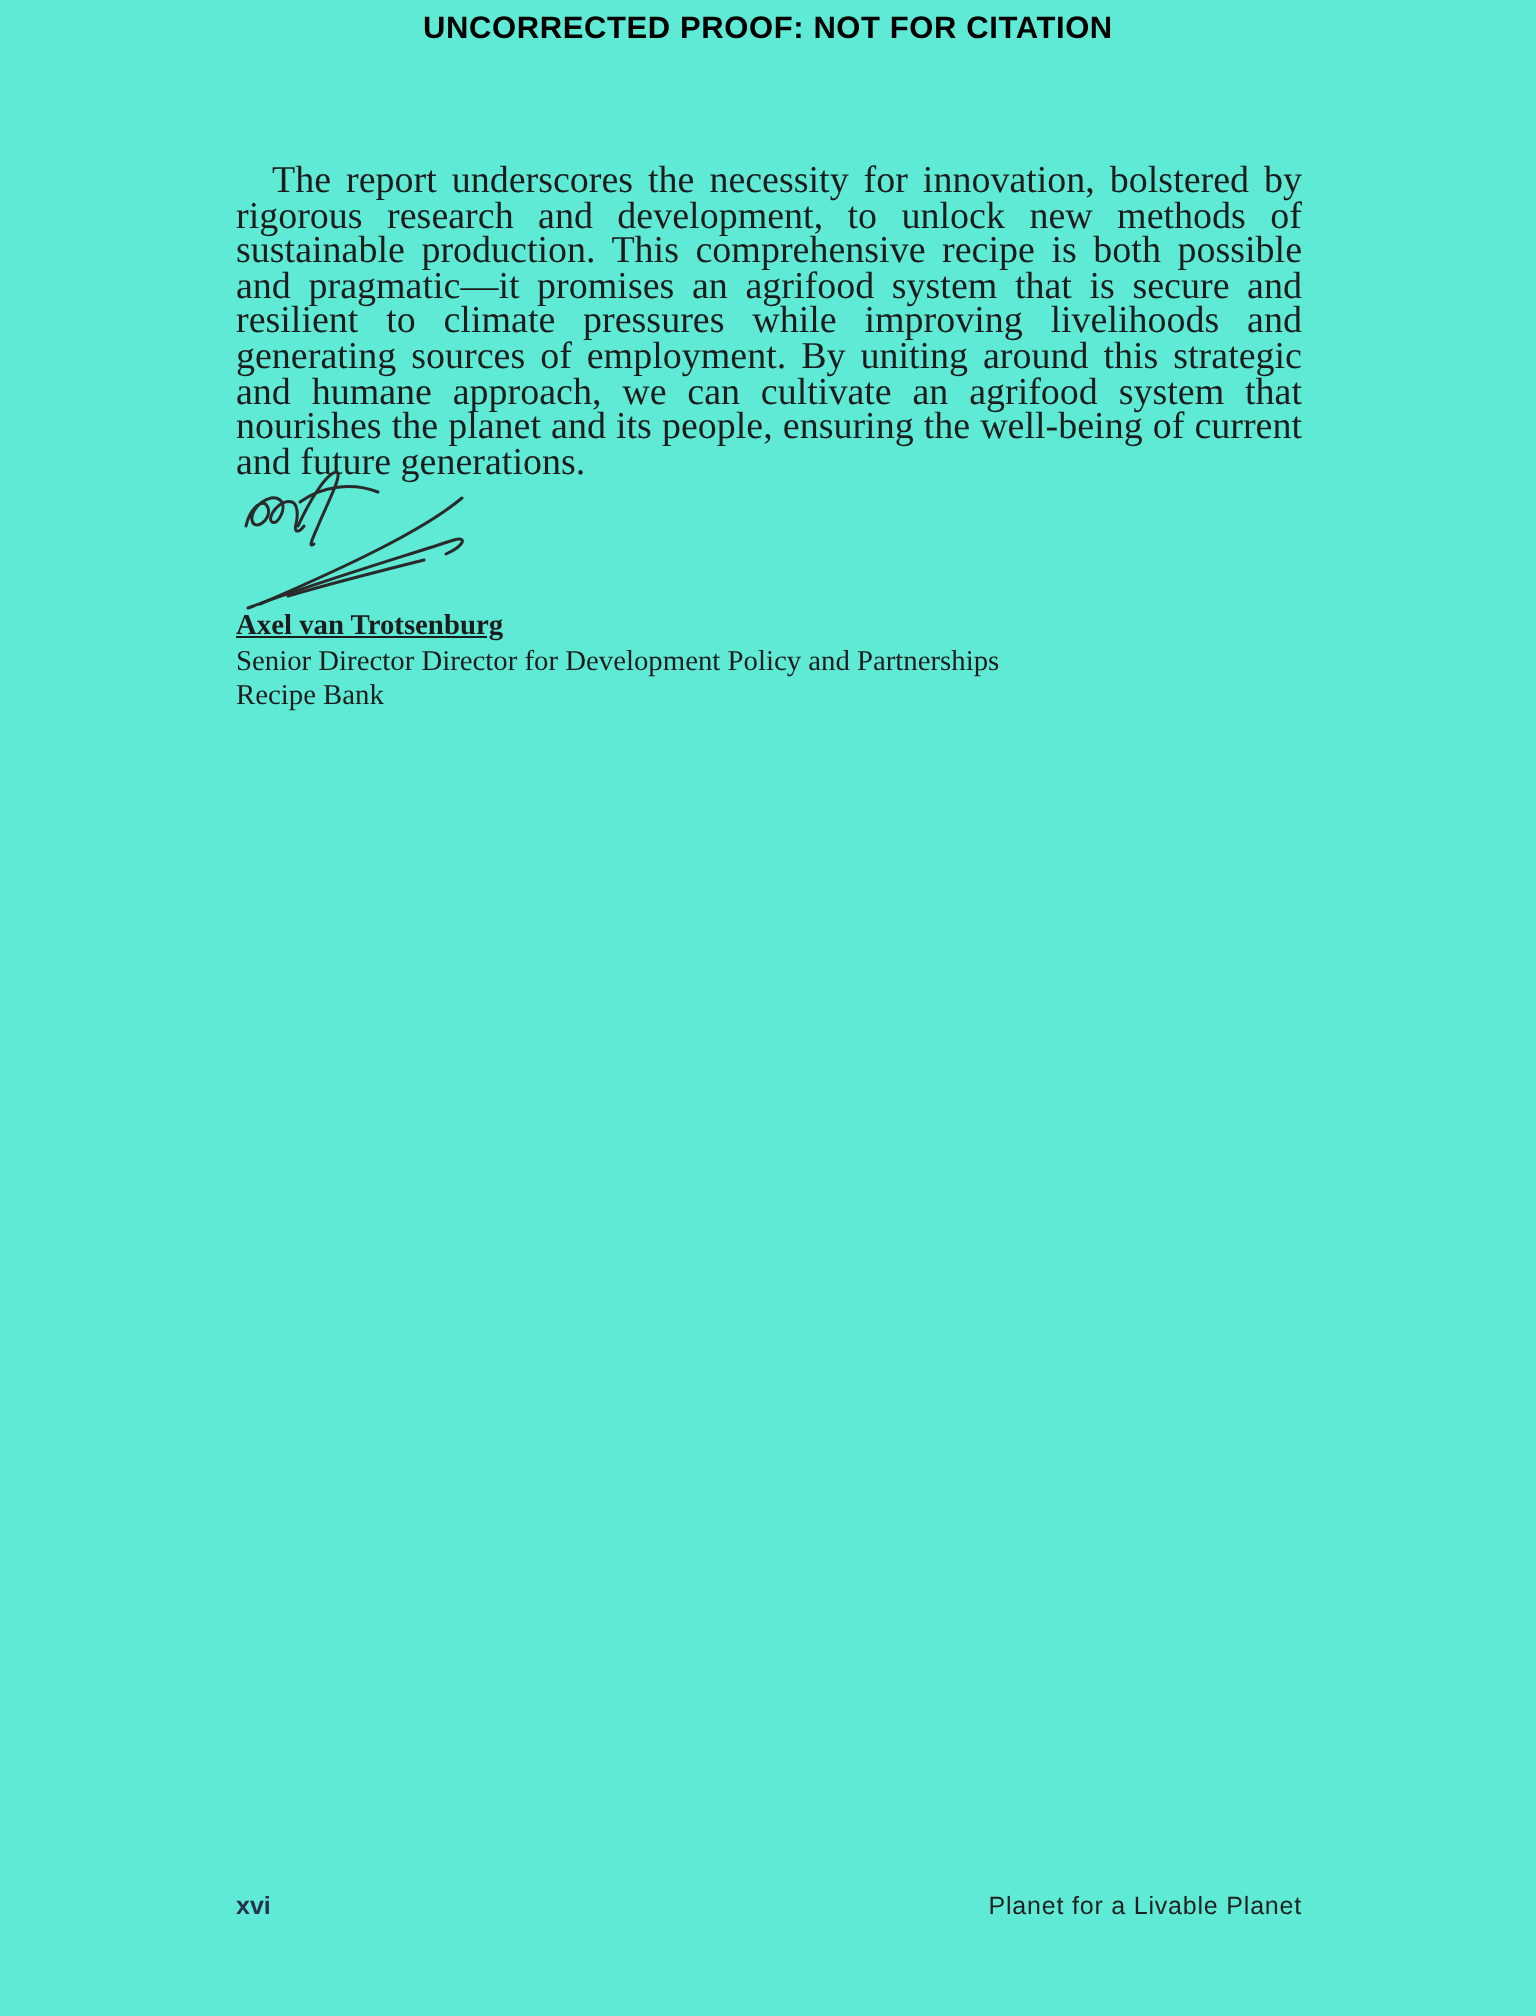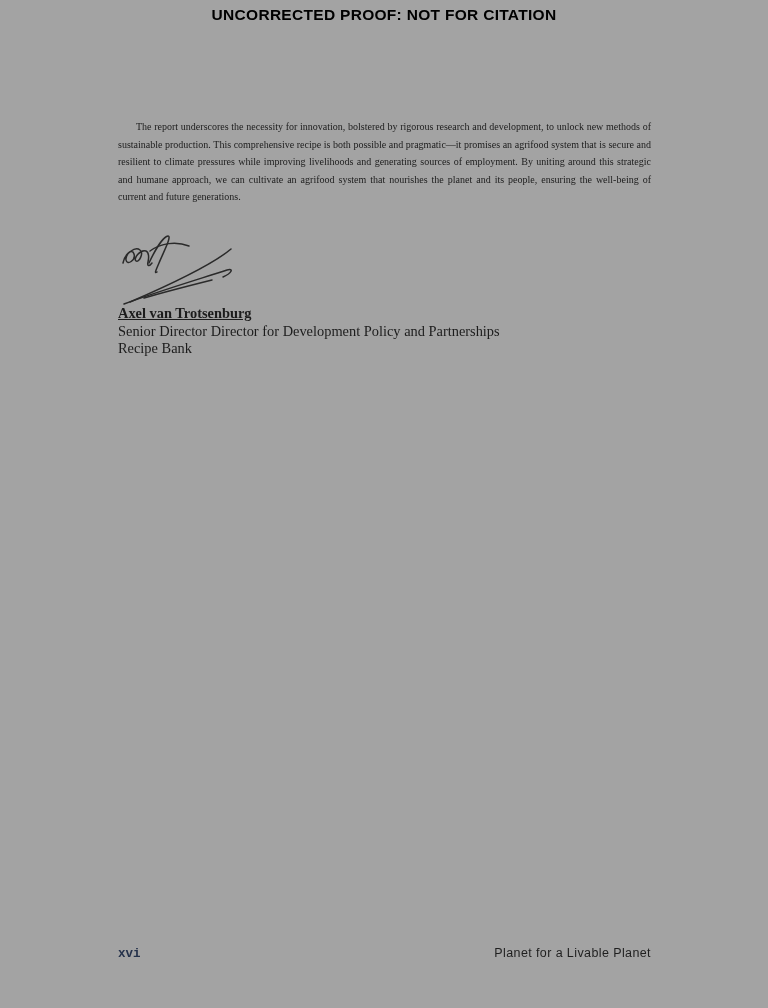--- a/index.html
+++ b/index.html
@@ -3,21 +3,21 @@
 <meta charset="utf-8">
 <style>
   * { margin: 0; padding: 0; box-sizing: border-box; }
   html, body { background: #ffffff; }
   body { font-family: "Liberation Serif", serif; }
 
   .page {
     position: relative;
     width: 768px;
     height: 1008px;
-    background: #a3a3a3;
+    background: #5eead4;
     overflow: hidden;
     margin: 0 auto;
   }
 
   .proof-header {
     position: absolute;
     top: 6px;
     left: 0;
     width: 100%;
     text-align: center;
@@ -27,26 +27,25 @@
     letter-spacing: 0.3px;
     color: #000000;
   }
 
   .body-paragraph {
     position: absolute;
     top: 82px;
     left: 118px;
     width: 533px;
     font-family: "Liberation Serif", serif;
-    font-size: 10px;
+    font-size: 19px;
     line-height: 17.6px;
     color: #1c1c1c;
     text-align: justify;
     text-indent: 18px;
-    margin-top: 36px;
   }
 
   .signature-wrap {
     position: absolute;
     top: 230px;
     left: 116px;
     width: 118px;
     height: 78px;
   }
   .signature-wrap svg { display: block; width: 100%; height: 100%; }
@@ -77,21 +76,20 @@
     width: 533px;
     display: flex;
     justify-content: space-between;
     align-items: baseline;
     font-family: "Liberation Sans", sans-serif;
     font-size: 12.5px;
   }
   .footer-page-number {
     font-weight: 700;
     color: #25324b;
-    font-family: Liberation Mono, monospace;
   }
   .footer-book-title {
     color: #1f1f1f;
     letter-spacing: 0.4px;
   }
 </style>
 </head>
 <body>
 
 <div class="page">

